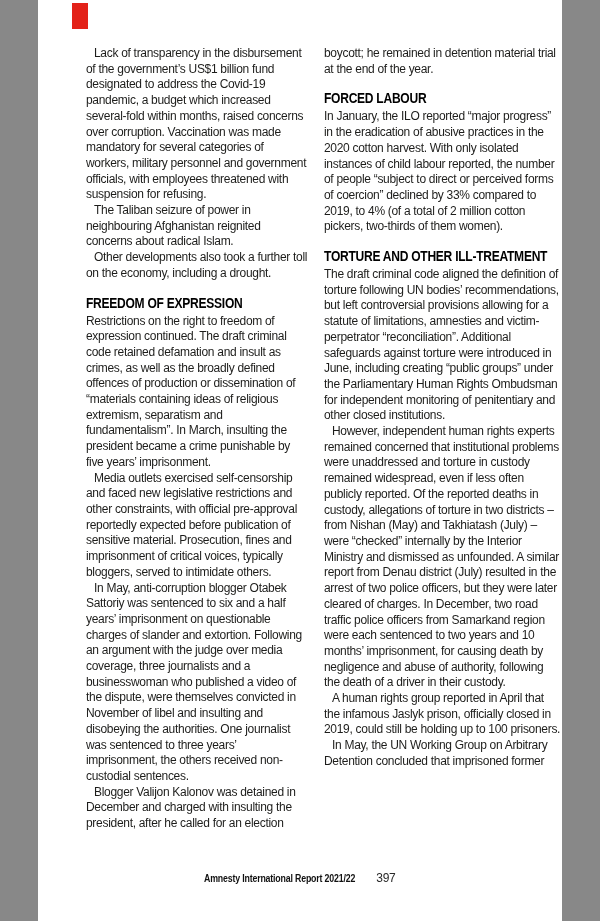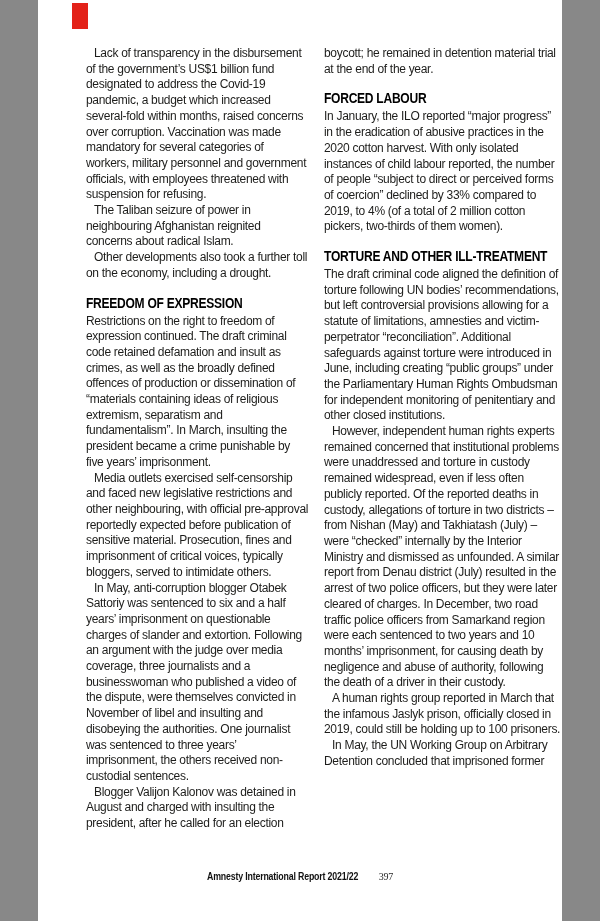--- a/index.html
+++ b/index.html
@@ -53,52 +53,51 @@
   .footer .report-title {
     font-size:10px;
     font-weight:bold;
     letter-spacing:-0.2px;
     transform:scaleX(0.88);
     transform-origin:0 50%;
     color:#111;
     white-space:nowrap;
   }
   .footer .page-number {
-    font-size:10px;
+    font-size:12px;
     color:#2a2a2a;
     letter-spacing:-0.2px;
-    font-family:Liberation Serif, serif;
   }
 </style>
 </head>
 <body>
 
 <div class="page">
 
   <div class="corner-marker" style="background: rgb(227, 34, 25);"></div>
 
   <div class="cols">
     <div class="col" id="left-col">
         <p class="body indent">Lack of transparency in the disbursement of the government’s US$1 billion fund designated to address the Covid-19 pandemic, a budget which increased several-fold within months, raised concerns over corruption. Vaccination was made mandatory for several categories of workers, military personnel and government officials, with employees threatened with suspension for refusing.</p>
         <p class="body indent">The Taliban seizure of power in neighbouring Afghanistan reignited concerns about radical Islam.</p>
         <p class="body indent">Other developments also took a further toll on the economy, including a drought.</p>
         <h2 class="heading">FREEDOM OF EXPRESSION</h2>
         <p class="body">Restrictions on the right to freedom of expression continued. The draft criminal code retained defamation and insult as crimes, as well as the broadly defined offences of production or dissemination of “materials containing ideas of religious extremism, separatism and fundamentalism”. In March, insulting the president became a crime punishable by five years’ imprisonment.</p>
-        <p class="body indent">Media outlets exercised self-censorship and faced new legislative restrictions and other neighbouring, with official pre-approval reportedly expected before publication of sensitive material. Prosecution, fines and imprisonment of critical voices, typically bloggers, served to intimidate others.</p>
+        <p class="body indent">Media outlets exercised self-censorship and faced new legislative restrictions and other constraints, with official pre-approval reportedly expected before publication of sensitive material. Prosecution, fines and imprisonment of critical voices, typically bloggers, served to intimidate others.</p>
         <p class="body indent">In May, anti-corruption blogger Otabek Sattoriy was sentenced to six and a half years’ imprisonment on questionable charges of slander and extortion. Following an argument with the judge over media coverage, three journalists and a businesswoman who published a video of the dispute, were themselves convicted in November of libel and insulting and disobeying the authorities. One journalist was sentenced to three years’ imprisonment, the others received non-custodial sentences.</p>
-        <p class="body indent">Blogger Valijon Kalonov was detained in August and charged with insulting the president, after he called for an election</p>
+        <p class="body indent">Blogger Valijon Kalonov was detained in December and charged with insulting the president, after he called for an election</p>
       </div>
     <div class="col" id="right-col">
         <p class="body">boycott; he remained in detention material trial at the end of the year.</p>
         <h2 class="heading">FORCED LABOUR</h2>
         <p class="body">In January, the ILO reported “major progress” in the eradication of abusive practices in the 2020 cotton harvest. With only isolated instances of child labour reported, the number of people “subject to direct or perceived forms of coercion” declined by 33% compared to 2019, to 4% (of a total of 2 million cotton pickers, two-thirds of them women).</p>
         <h2 class="heading">TORTURE AND OTHER ILL-TREATMENT</h2>
         <p class="body">The draft criminal code aligned the definition of torture following UN bodies’ recommendations, but left controversial provisions allowing for a statute of limitations, amnesties and victim-perpetrator “reconciliation”. Additional safeguards against torture were introduced in June, including creating “public groups” under the Parliamentary Human Rights Ombudsman for independent monitoring of penitentiary and other closed institutions.</p>
         <p class="body indent">However, independent human rights experts remained concerned that institutional problems were unaddressed and torture in custody remained widespread, even if less often publicly reported. Of the reported deaths in custody, allegations of torture in two districts – from Nishan (May) and Takhiatash (July) – were “checked” internally by the Interior Ministry and dismissed as unfounded. A similar report from Denau district (July) resulted in the arrest of two police officers, but they were later cleared of charges. In December, two road traffic police officers from Samarkand region were each sentenced to two years and 10 months’ imprisonment, for causing death by negligence and abuse of authority, following the death of a driver in their custody.</p>
-        <p class="body indent">A human rights group reported in March that the infamous Jaslyk prison, officially closed in 2019, could still be holding up to 100 prisoners.</p>
+        <p class="body indent">A human rights group reported in April that the infamous Jaslyk prison, officially closed in 2019, could still be holding up to 100 prisoners.</p>
         <p class="body indent">In May, the UN Working Group on Arbitrary Detention concluded that imprisoned former</p>
       </div>
   </div>
 
   <div class="footer">
     <span class="report-title">Amnesty International Report 2021/22</span>
     <span class="page-number">397</span>
   </div>
 
 </div>

